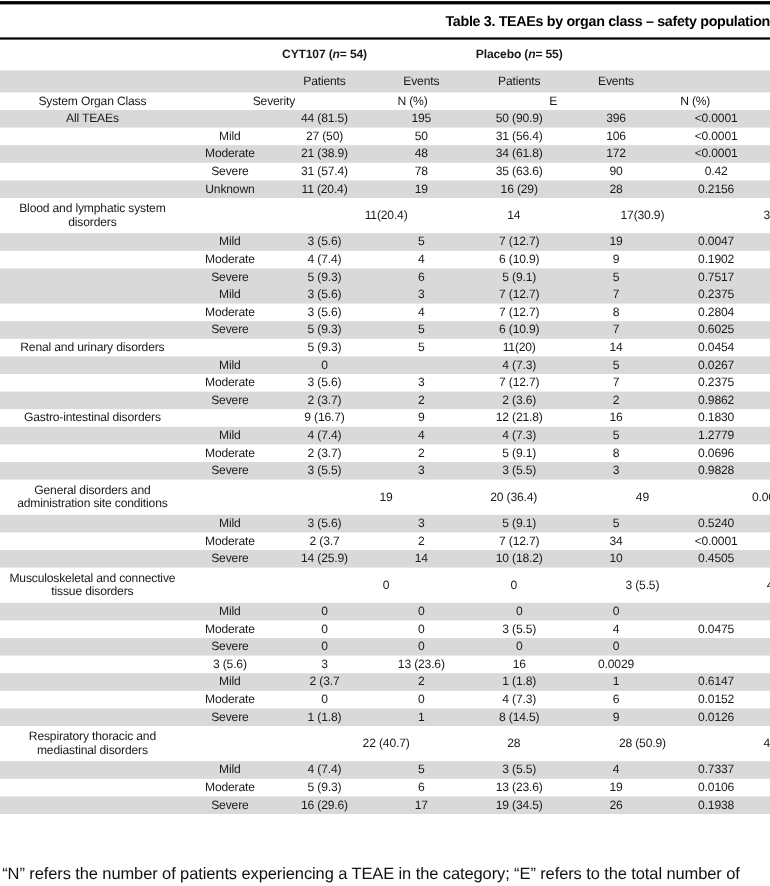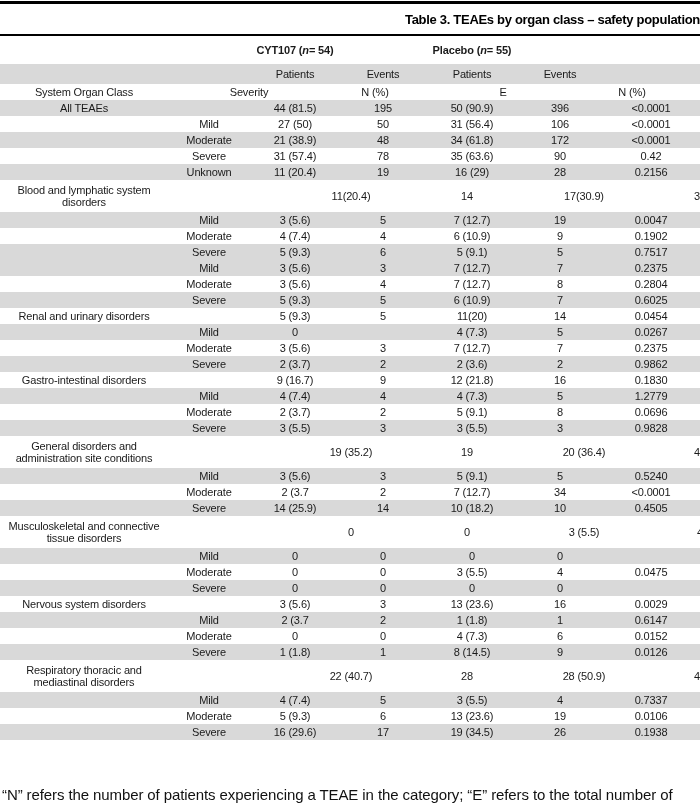--- a/index.html
+++ b/index.html
@@ -272,21 +272,20 @@
           <div class="cell">Severe</div>
           <div class="cell">3 (5.5)</div>
           <div class="cell">3</div>
           <div class="cell">3 (5.5)</div>
           <div class="cell">3</div>
           <div class="cell">0.9828</div>
         </div>
         <div class="grid-row trow tall">
           <div class="cell organ">General disorders and administration site conditions</div>
           <div class="cell"></div>
-          <div class="cell">19 (35.2)</div>
           <div class="cell">19</div>
           <div class="cell">20 (36.4)</div>
           <div class="cell">49</div>
           <div class="cell">0.0003</div>
         </div>
         <div class="grid-row trow shaded">
           <div class="cell organ"></div>
           <div class="cell">Mild</div>
           <div class="cell">3 (5.6)</div>
           <div class="cell">3</div>
@@ -342,21 +341,20 @@
         <div class="grid-row trow shaded">
           <div class="cell organ"></div>
           <div class="cell">Severe</div>
           <div class="cell">0</div>
           <div class="cell">0</div>
           <div class="cell">0</div>
           <div class="cell">0</div>
           <div class="cell"></div>
         </div>
         <div class="grid-row trow">
-          <div class="cell organ">Nervous system disorders</div>
           <div class="cell"></div>
           <div class="cell">3 (5.6)</div>
           <div class="cell">3</div>
           <div class="cell">13 (23.6)</div>
           <div class="cell">16</div>
           <div class="cell">0.0029</div>
         </div>
         <div class="grid-row trow shaded">
           <div class="cell organ"></div>
           <div class="cell">Mild</div>

